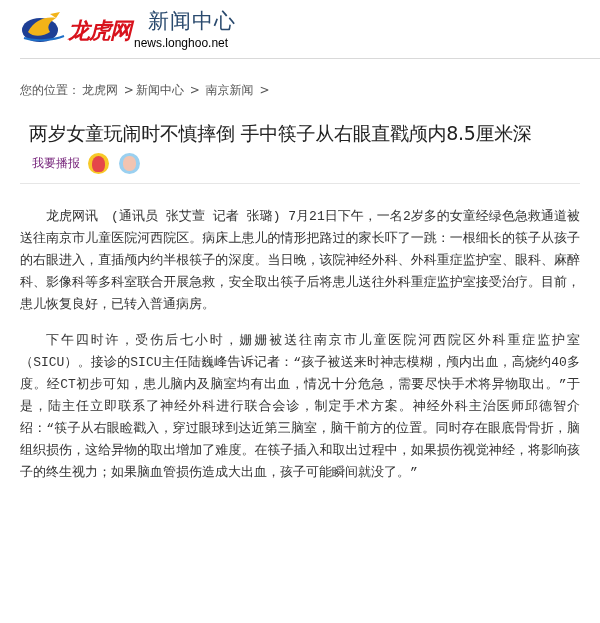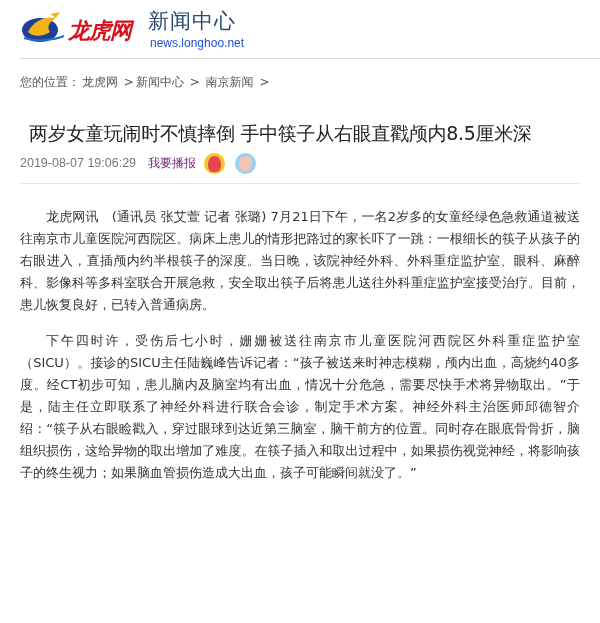--- a/index.html
+++ b/index.html
@@ -1,36 +1,36 @@
 <!DOCTYPE html>
 <html><head>
 <meta charset="utf-8">
 <style>
   html,body{margin:0;padding:0;background:#fff;}
   body{width:600px;height:623px;overflow:hidden;font-family:"DejaVu Sans","Liberation Sans",sans-serif;color:#333;position:relative;}
   .header{position:absolute;left:0;top:0;width:600px;height:58px;}
   .logo{position:absolute;left:20px;top:10px;width:118px;height:34px;}
   .logo-text{position:absolute;left:48px;top:6px;font-family:"DejaVu Serif","Liberation Serif",serif;font-style:italic;font-weight:bold;color:#d8121c;font-size:22px;letter-spacing:-1px;}
   .site-title{position:absolute;left:148px;top:7px;font-size:21px;color:#2a4a6e;letter-spacing:1px;}
-  .site-domain{position:absolute;left:150px;top:36px;font-size:12px;color:#1d4ed8;font-family:"Liberation Sans",sans-serif;}
+  .site-domain{position:absolute;left:134px;top:36px;font-size:12px;color:#000000;font-family:"Liberation Sans",sans-serif;}
   .hr-top{position:absolute;left:20px;top:58px;width:580px;height:1px;background:#d9d9d9;}
-  .breadcrumb{position:absolute;left:20px;top:74px;font-size:12px;color:#555;white-space:nowrap;}
+  .breadcrumb{position:absolute;left:20px;top:82px;font-size:12px;color:#555;white-space:nowrap;}
   .breadcrumb span{margin-right:2px;}
   .headline{position:absolute;left:20px;top:112px;font-size:19px;color:#222;white-space:nowrap;letter-spacing:-0.3px;}
   .meta{position:absolute;left:20px;top:152px;height:22px;font-size:12px;white-space:nowrap;display:flex;align-items:center;}
   .meta .time{color:#777;font-family:"Liberation Sans",sans-serif;font-size:12.5px;}
   .meta .report{color:#701a75;margin-left:12px;font-size:12px;}
   .avatar{width:21px;height:21px;border-radius:50%;margin-left:8px;position:relative;overflow:hidden;}
   .av1{background:#f7c928;}
   .av1::after{content:"";position:absolute;left:4px;top:3px;width:13px;height:16px;border-radius:50% 50% 40% 40%;background:#e5474a;}
   .av2{background:#9ad0f0;margin-left:10px;}
   .av2::after{content:"";position:absolute;left:4px;top:3px;width:13px;height:15px;border-radius:45%;background:#f2c4b1;}
   .hr-meta{position:absolute;left:20px;top:183px;width:560px;height:1px;background:#e6e6e6;}
   .content{position:absolute;left:20px;top:206px;width:560px;font-size:13px;line-height:22px;color:#333;}
-  .content p{margin:0 0 14px 0;text-indent:26px;text-align:justify;}
+  .content p{margin:0 0 14px 0;text-indent:26px;text-align:justify;font-family:Liberation Mono, monospace;}
   .content p.sub{font-weight:bold;color:#333;margin-bottom:14px;}
 </style>
 </head>
 <body>
 
 <div class="header">
   <div class="logo">
     <svg width="48" height="34" viewBox="0 0 48 34" style="position:absolute;left:0;top:0">
       <ellipse cx="20" cy="20" rx="18" ry="12" fill="#1e3f95"></ellipse>
       <path d="M8 22 C14 10, 26 6, 36 8 C30 12, 26 16, 30 22 C24 26, 14 28, 8 22 Z" fill="#f2b318"></path>
@@ -44,21 +44,20 @@
 </div>
 <div class="hr-top"></div>
 
 <div class="breadcrumb">
   <span>您的位置：</span><span>龙虎网</span><span> &gt;</span><span>新闻中心</span><span> &gt; </span><span>南京新闻</span><span> &gt;</span>
 </div>
 
 <h1 class="headline" style="margin:9px;font-weight:normal;">两岁女童玩闹时不慎摔倒 手中筷子从右眼直戳颅内8.5厘米深</h1>
 
 <div class="meta">
-  <span class="time">2019-08-07 19:06:29</span>
   <span class="report">我要播报</span>
   <span class="avatar av1"></span>
   <span class="avatar av2"></span>
 </div>
 <div class="hr-meta"></div>
 
 <div class="content">
   <p>龙虎网讯　(通讯员 张艾萱 记者 张璐) 7月21日下午，一名2岁多的女童经绿色急救通道被送往南京市儿童医院河西院区。病床上患儿的情形把路过的家长吓了一跳：一根细长的筷子从孩子的右眼进入，直插颅内约半根筷子的深度。当日晚，该院神经外科、外科重症监护室、眼科、麻醉科、影像科等多科室联合开展急救，安全取出筷子后将患儿送往外科重症监护室接受治疗。目前，患儿恢复良好，已转入普通病房。</p>
   <p>下午四时许，受伤后七小时，姗姗被送往南京市儿童医院河西院区外科重症监护室（SICU）。接诊的SICU主任陆巍峰告诉记者：“孩子被送来时神志模糊，颅内出血，高烧约40多度。经CT初步可知，患儿脑内及脑室均有出血，情况十分危急，需要尽快手术将异物取出。”于是，陆主任立即联系了神经外科进行联合会诊，制定手术方案。神经外科主治医师邱德智介绍：“筷子从右眼睑戳入，穿过眼球到达近第三脑室，脑干前方的位置。同时存在眼底骨骨折，脑组织损伤，这给异物的取出增加了难度。在筷子插入和取出过程中，如果损伤视觉神经，将影响孩子的终生视力；如果脑血管损伤造成大出血，孩子可能瞬间就没了。”</p>
 </div>

